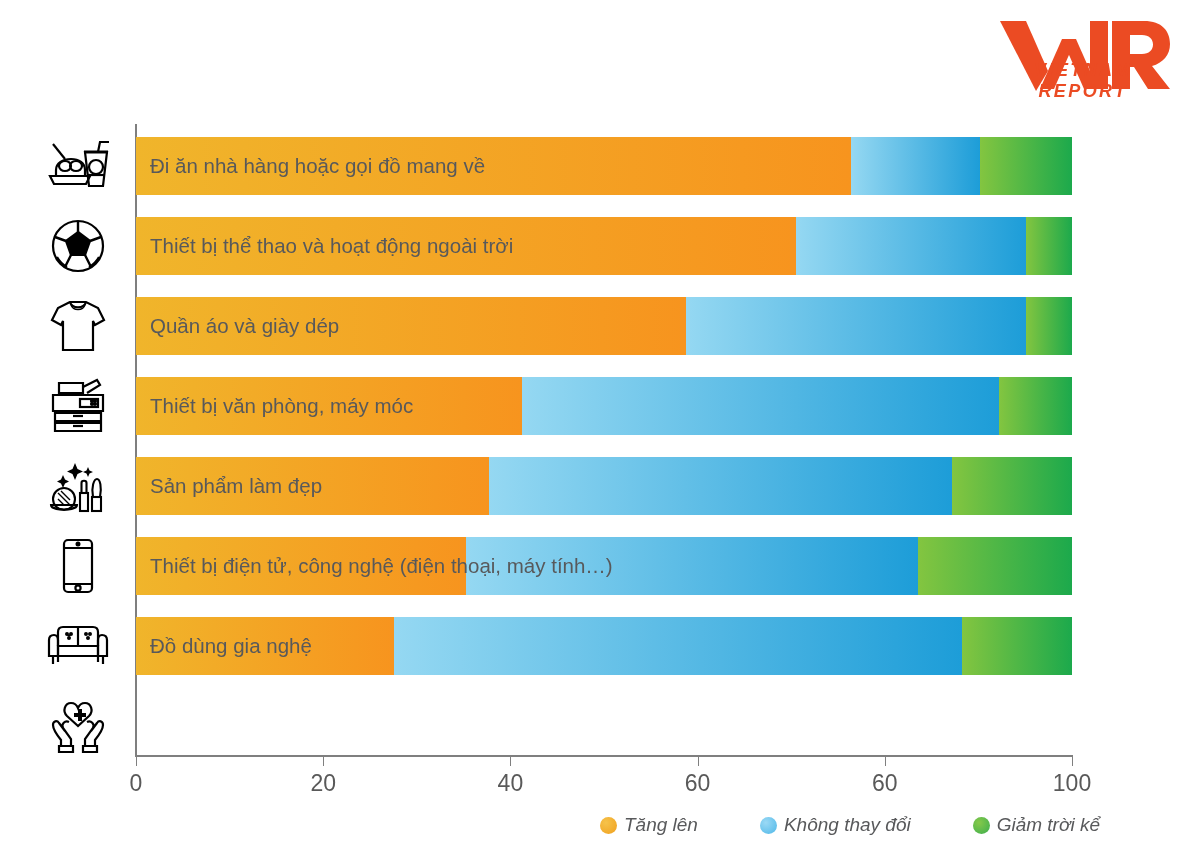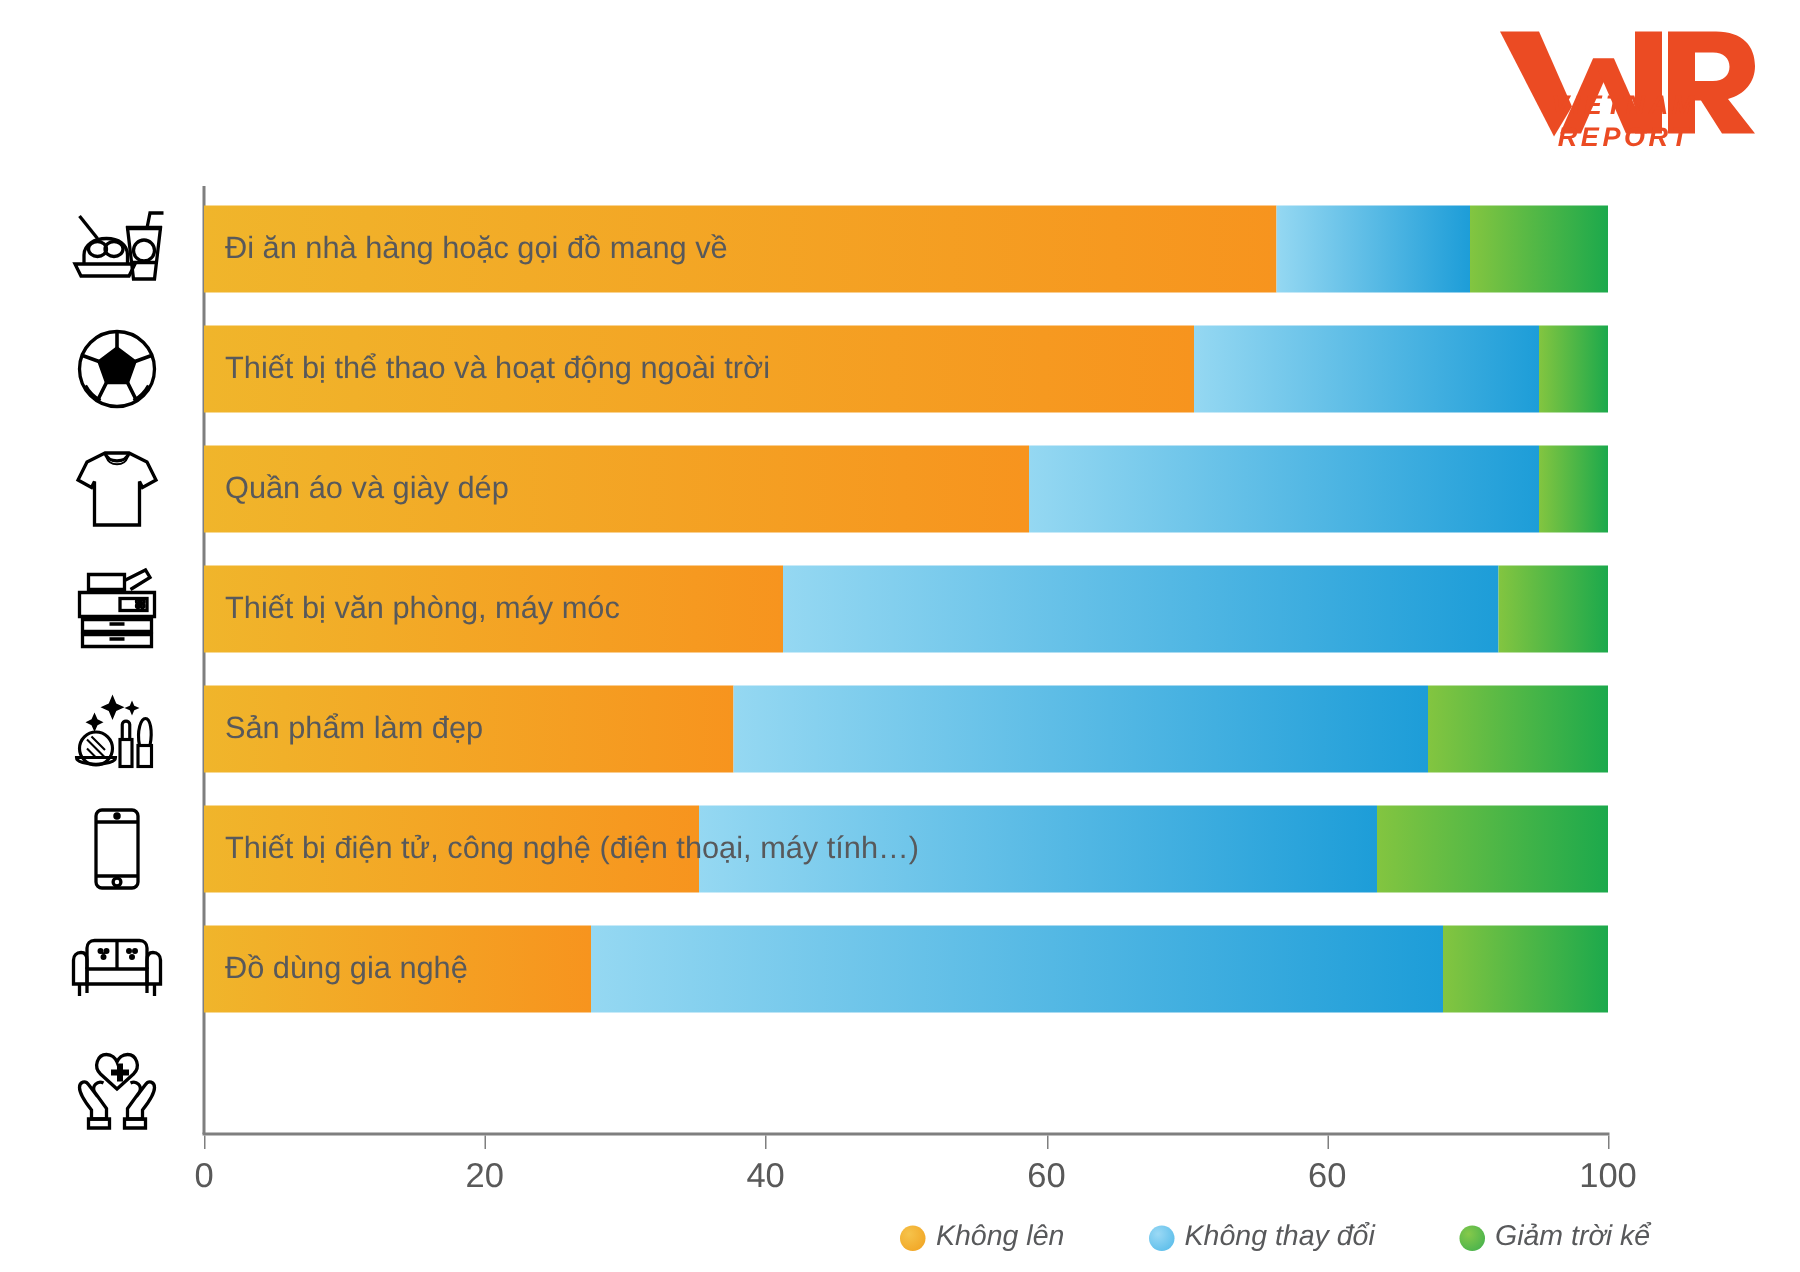--- a/index.html
+++ b/index.html
@@ -310,21 +310,21 @@
         <div class="seg up" title="Tăng lên: 27.6" style="left: 0px; width: 258.336px;"></div>
         <div class="seg same" title="Không thay đổi: 60.7" style="left: 258.336px; width: 568.152px;"></div>
         <div class="seg down" title="Giảm đáng kể: 11.7" style="left: 826.488px; width: 109.512px;"></div>
         <div class="bar-label">Đồ dùng gia nghệ</div>
       </div>
     </div>
 
   <div id="legend">
       <div class="legend-item">
         <span class="legend-dot up"></span>
-        <span class="legend-text">Không lên</span>
+        <span class="legend-text">Tăng lên</span>
       </div>
       <div class="legend-item">
         <span class="legend-dot same"></span>
         <span class="legend-text">Không thay đổi</span>
       </div>
       <div class="legend-item">
         <span class="legend-dot down"></span>
         <span class="legend-text">Giảm trời kể</span>
       </div>
     </div>

